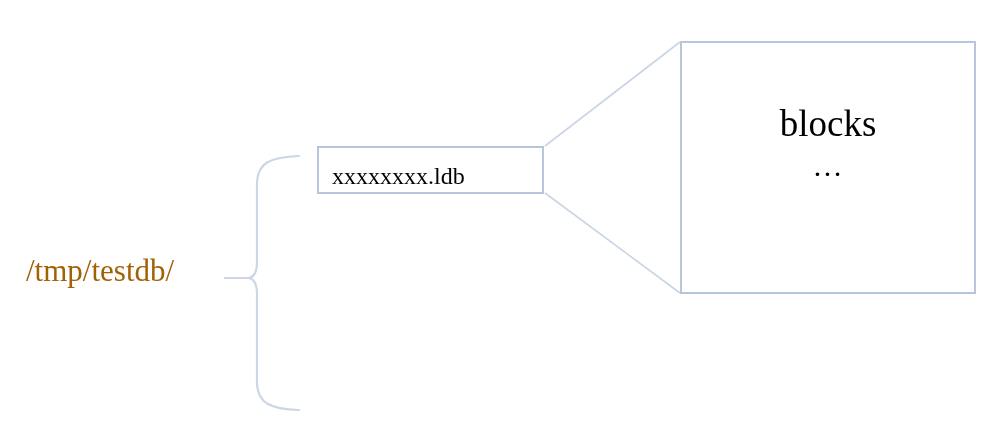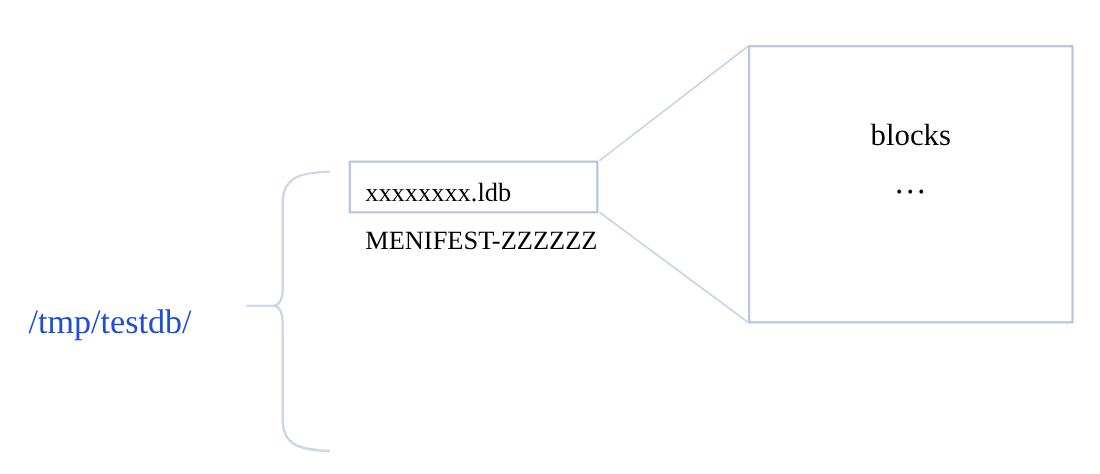--- a/index.html
+++ b/index.html
@@ -24,25 +24,25 @@
     top: 0;
     width: 1000px;
     height: 431px;
     pointer-events: none;
   }
 
   
   #path-label {
     position: absolute;
     left: 26px;
-    top: 276px;
+    top: 254px;
     font-size: 31px;
     line-height: 34px;
     white-space: nowrap;
-    color: #1d4ed8;
+    color: #a16207;
   }
 
   
   #file-list {
     position: absolute;
     left: 332px;
     top: 155px;
     width: 340px;
   }
   .file-row {
@@ -77,21 +77,21 @@
     background: #ffffff;
   }
   #detail-box-content {
     position: absolute;
     left: 0;
     right: 0;
     top: 58px;
     text-align: center;
   }
   .detail-line {
-    font-size: 28px;
+    font-size: 37px;
     line-height: 45px;
     color: #000;
     white-space: nowrap;
   }
   .detail-line.ellipsis {
     font-size: 30px;
     line-height: 40px;
     letter-spacing: 1px;
   }
 </style>
@@ -116,21 +116,20 @@
 
     <line x1="545" y1="193" x2="680" y2="293" stroke="#c9d5e6" stroke-width="1.6"></line>
   </svg>
 
   <div id="path-label">/tmp/testdb/</div>
 
   <div id="highlight-box"></div>
 
   <div id="file-list">
     <div class="file-row">xxxxxxxx.ldb</div>
-    <div class="file-row">MENIFEST-ZZZZZZ</div>
   </div>
 
   <div id="detail-box">
     <div id="detail-box-content">
       <div class="detail-line">blocks</div>
       <div class="detail-line ellipsis">…</div>
     </div>
   </div>
 
 </div>

